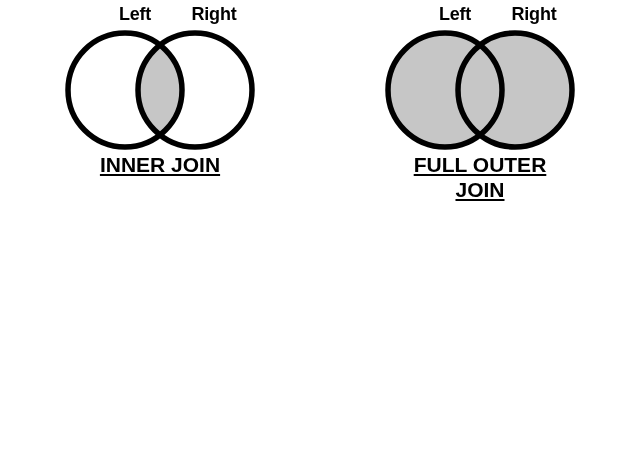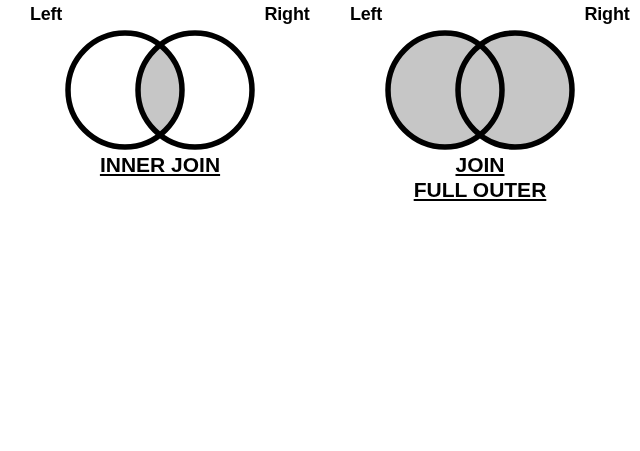--- a/index.html
+++ b/index.html
@@ -22,25 +22,25 @@
     grid-template-rows: 225px 226px;
   }
   .venn-cell {
     position: relative;
     width: 320px;
     box-sizing: border-box;
   }
   .venn-labels {
     position: absolute;
     top: 4px;
-    left: 8px;
+    left: 16px;
     width: 320px;
     height: 26px;
     display: flex;
-    justify-content: space-between;
+    justify-content: center;
     align-items: flex-start;
   }
   .venn-label {
     font-size: 18px;
     font-weight: bold;
     line-height: 22px;
     letter-spacing: -0.2px;
     white-space: nowrap;
   }
   .venn-label.left-label {
@@ -124,22 +124,22 @@
     </div>
     <div class="venn-svg-wrap">
       <svg class="venn-svg" width="196" height="124" viewBox="0 0 196 124">
         <circle cx="63" cy="62" r="57" fill="#C6C6C6"></circle>
         <circle cx="133" cy="62" r="57" fill="#C6C6C6"></circle>
         <circle cx="63" cy="62" r="57" fill="none" stroke="#000000" stroke-width="5.5"></circle>
         <circle cx="133" cy="62" r="57" fill="none" stroke="#000000" stroke-width="5.5"></circle>
       </svg>
     </div>
     <div class="venn-caption">
+      <span class="caption-line">FULL OUTER</span>
       <span class="caption-line">JOIN</span>
-      <span class="caption-line">FULL OUTER</span>
     </div>
   </div>
 
   <div class="venn-cell cell-2">
     
     
     
   </div>
 
   <div class="venn-cell cell-3">

